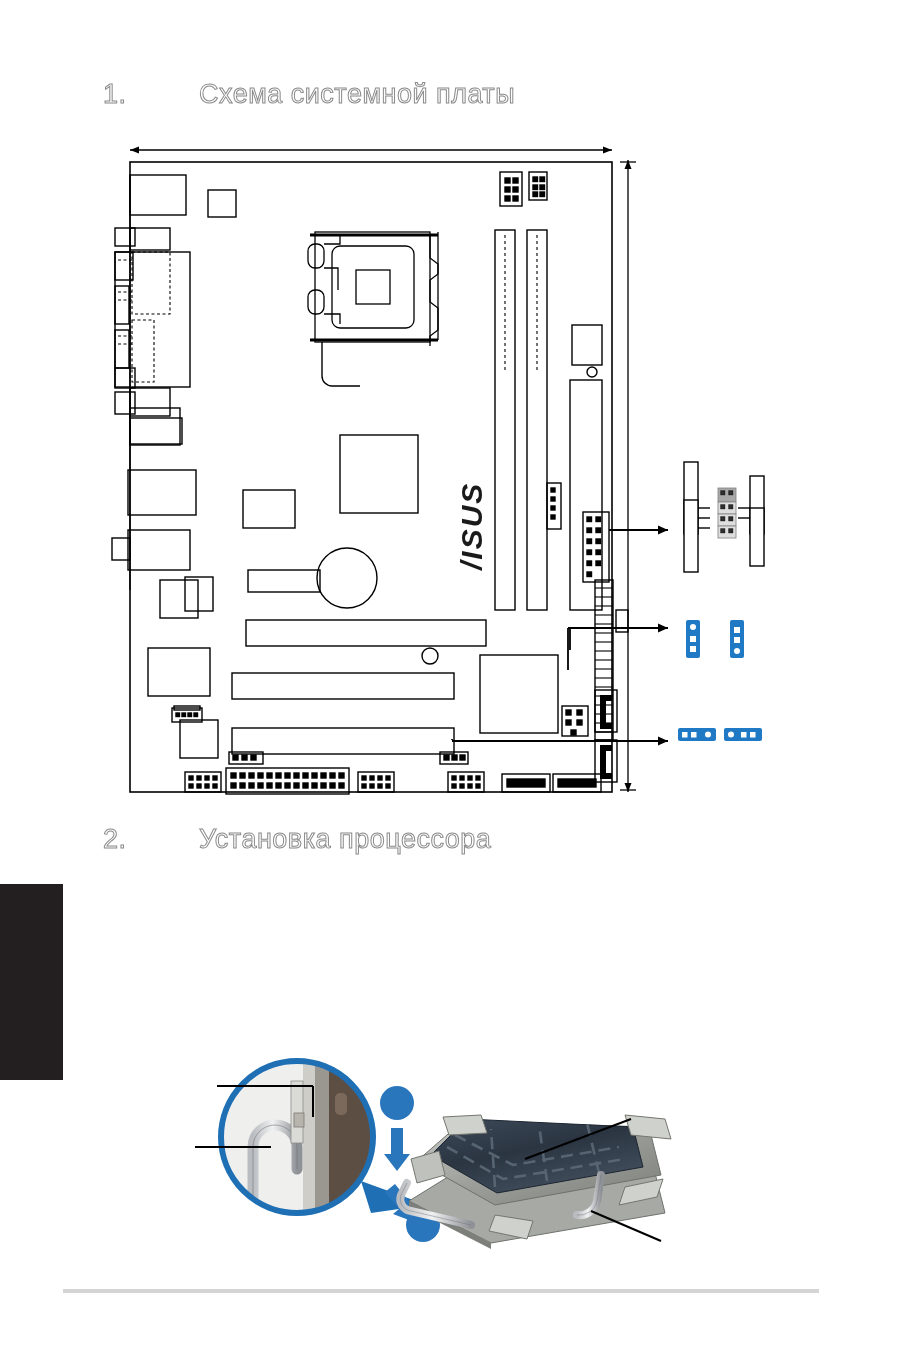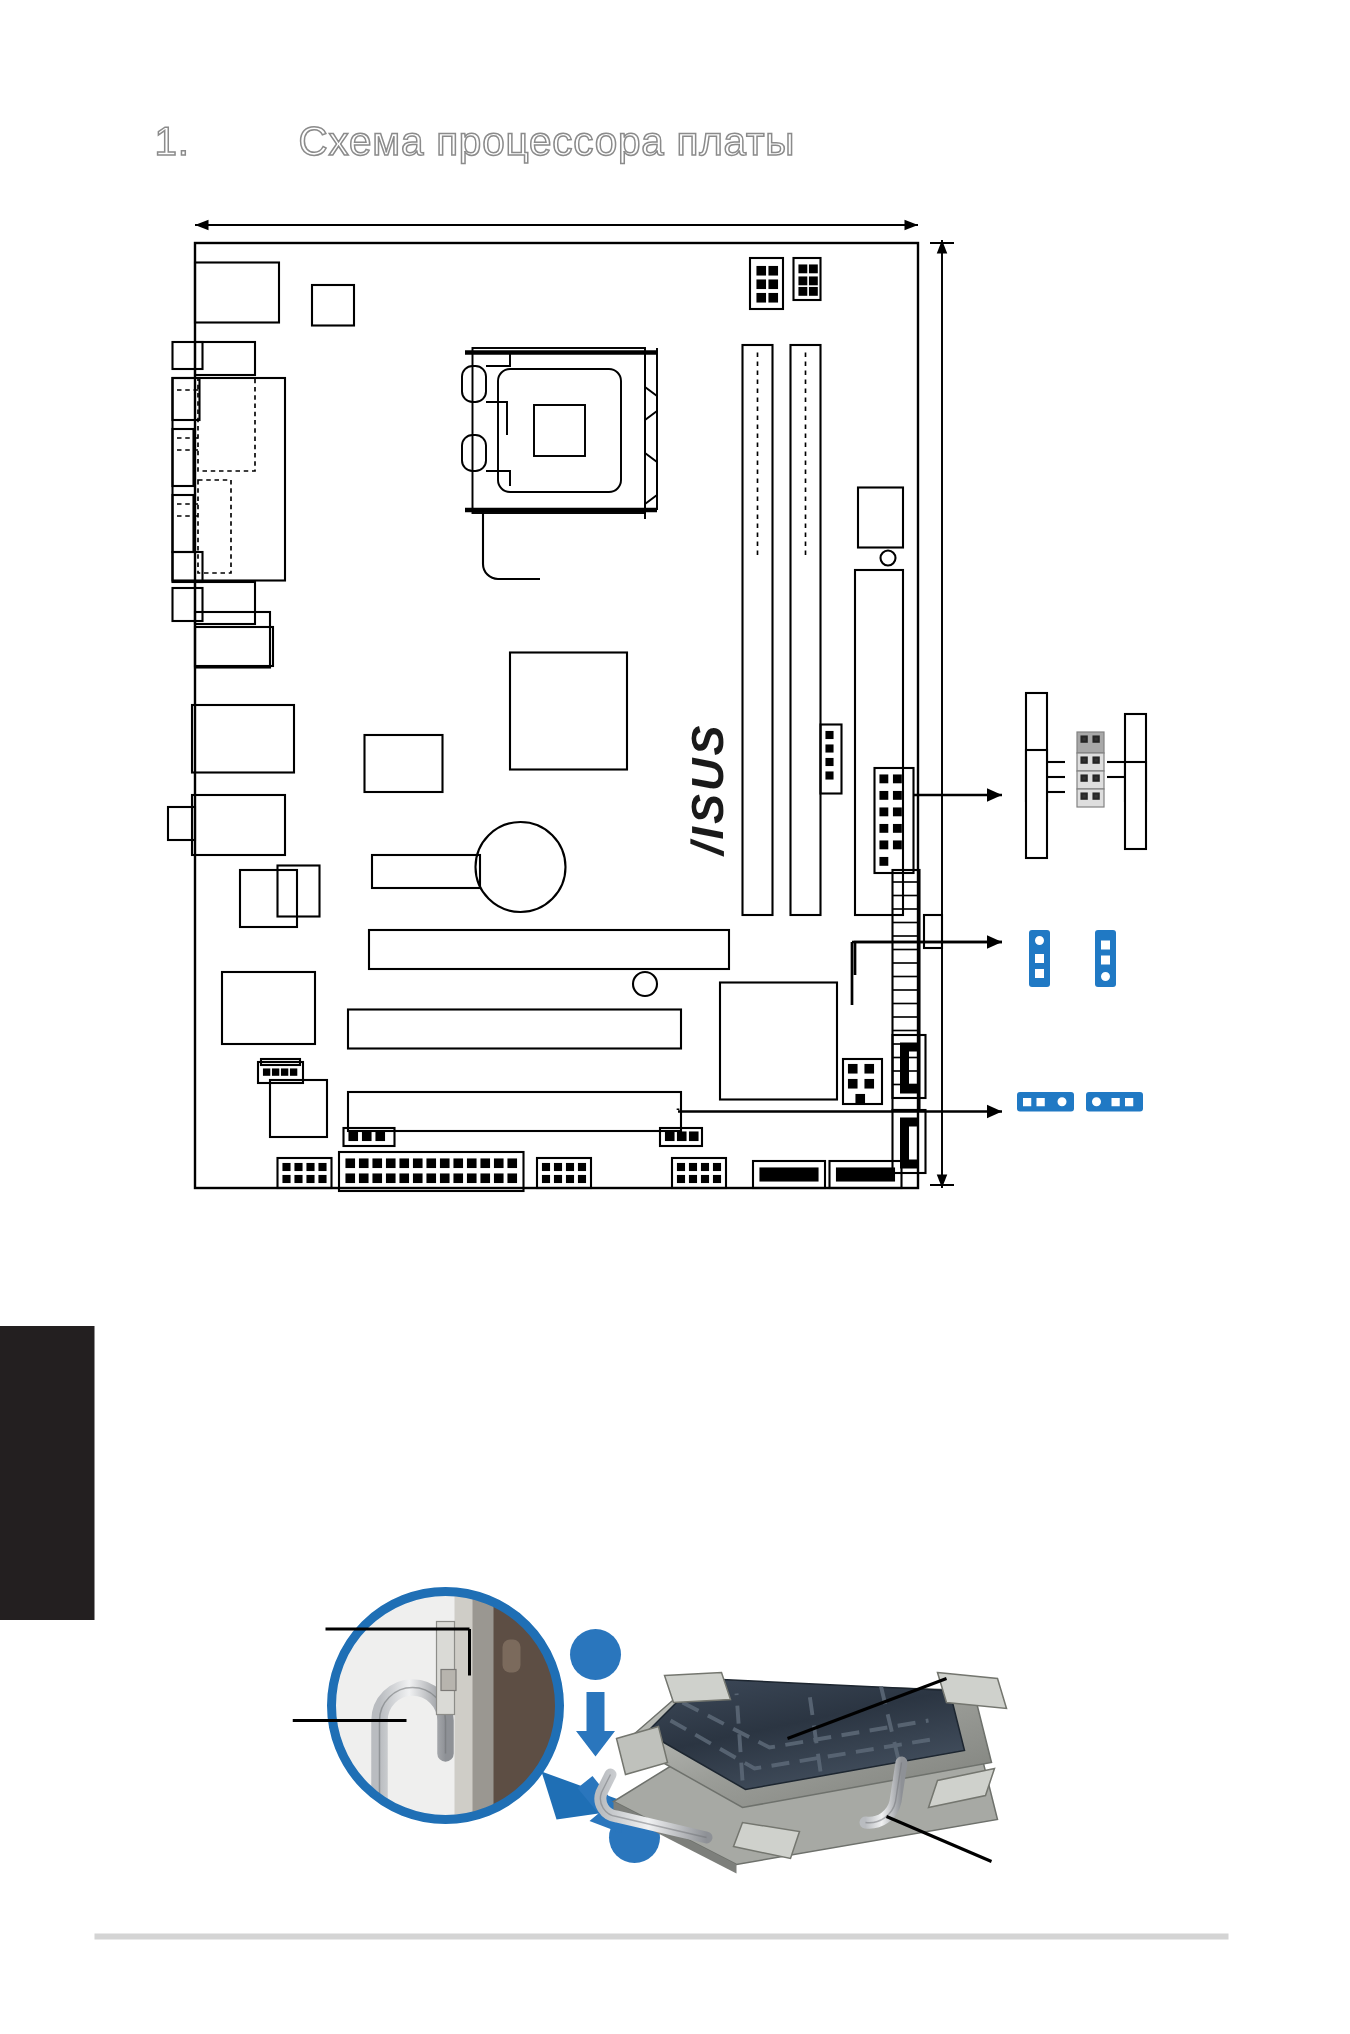--- a/index.html
+++ b/index.html
@@ -45,21 +45,21 @@
   #cpu-illus svg{display:block;}
 </style>
 </head>
 <body>
 
 <div class="page">
 
   <div class="edge-tab"></div>
 
   <div class="heading" id="h1">
-    <span class="num">1.</span><span>Схема процессора платы</span>
+    <span class="num">1.</span><span>Схема системной платы</span>
   </div>
 
   <div id="diagram">
     <svg width="680" height="680" viewBox="0 0 680 680" xmlns="http://www.w3.org/2000/svg" fill="none" stroke="#000" stroke-width="1.4" shape-rendering="geometricPrecision">
 
       <g stroke-width="1.3">
         <line x1="30" y1="10" x2="512" y2="10"></line>
         <path d="M30,10 l9,-3.5 v7 z" fill="#000" stroke="none"></path>
         <path d="M512,10 l-9,-3.5 v7 z" fill="#000" stroke="none"></path>
       </g>
@@ -430,20 +430,23 @@
           <rect x="624" y="588" width="38" height="13" rx="2" fill="#2079c4"></rect>
           <circle cx="631" cy="594.5" r="3.6" fill="#fff" stroke="#2079c4" stroke-width="1.2"></circle>
           <rect x="641" y="592" width="5.5" height="5.5" fill="#fff"></rect>
           <rect x="650" y="592" width="5.5" height="5.5" fill="#fff"></rect>
         </g>
       </g>
 
     </svg>
   </div>
 
+  <div class="heading" id="h2">
+    <span class="num">2.</span><span>Установка процессора</span>
+  </div>
 
   <div id="cpu-illus">
     <svg width="520" height="205" viewBox="0 0 520 205" xmlns="http://www.w3.org/2000/svg">
       <defs>
         <clipPath id="magClip">
             <circle cx="102" cy="82" r="76"></circle>
           </clipPath>
         <linearGradient id="metalG" x1="0" y1="0" x2="1" y2="0">
           <stop offset="0" stop-color="#b9bcc0"></stop>
           <stop offset="0.45" stop-color="#f0f1f2"></stop>

